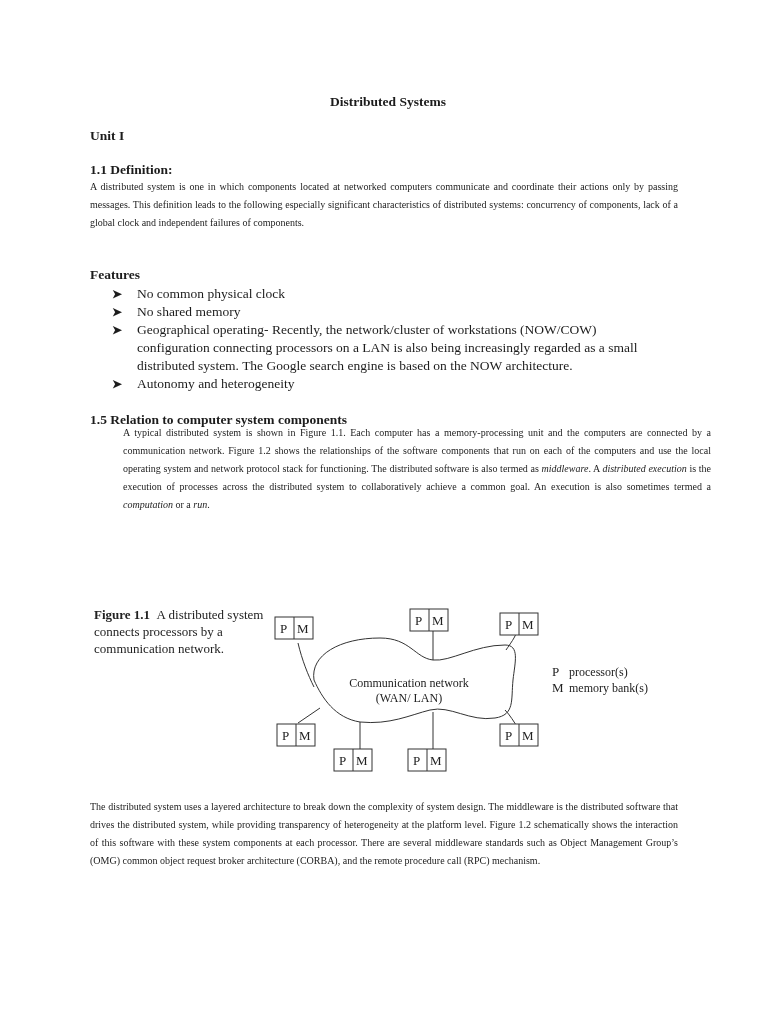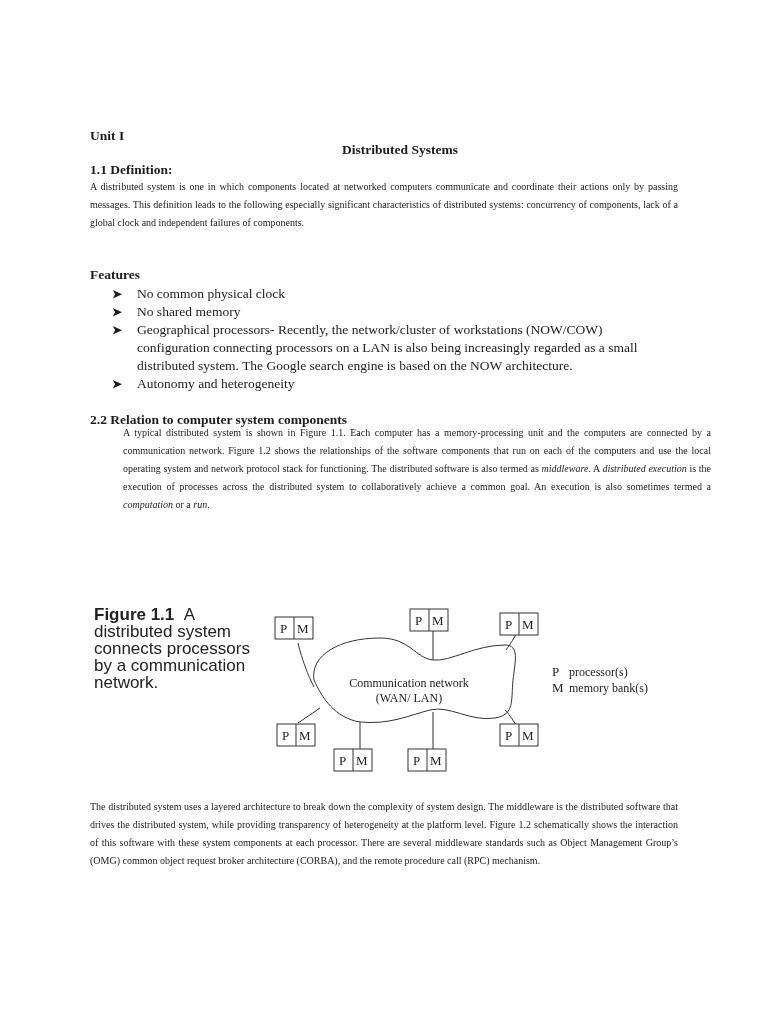--- a/index.html
+++ b/index.html
@@ -1,32 +1,32 @@
 <!DOCTYPE html>
 <html><head>
 <meta charset="utf-8">
 <style>
   html, body { margin: 0; padding: 0; background: #ffffff; }
   body { width: 768px; height: 1024px; position: relative; overflow: hidden;
          font-family: "Liberation Serif", "DejaVu Serif", serif; color: #1c1c1c; }
   .page { position: absolute; left: 90px; top: 0; width: 588px; }
-  .title { position: absolute; left: 16px; width: 588px; top: 94px; text-align: center;
-           font-weight: bold; font-size: 13.5px; margin-top: 48px; }
+  .title { position: absolute; left: 4px; width: 588px; top: 94px; text-align: center;
+           font-weight: bold; font-size: 13.5px; }
   .h { position: absolute; left: 0; font-weight: bold; font-size: 13.5px; white-space: nowrap; }
   .para { position: absolute; left: 0; width: 588px; font-size: 10px; line-height: 18px;
           text-align: justify; text-align-last: left; }
   .para p { margin: 0; }
   ul.features { position: absolute; left: 20px; top: 285px; width: 560px; margin: 0; padding: 0;
                 list-style: none; font-size: 13.5px; line-height: 18px; }
   ul.features li { position: relative; padding-left: 27px; }
   ul.features li .bullet { position: absolute; left: 2px; top: 0; font-size: 12px; font-weight: bold; }
   ul.features li b { font-weight: normal; }
   i { font-style: italic; }
   .fig-caption { position: absolute; left: 4px; top: 606px; width: 170px;
-                 font-family: Liberation Sans, sans-serif; font-size: 17px;
+                 font-family: Liberation Serif, serif; font-size: 13px;
                  line-height: 17px; color: #222; }
   .fig-caption b { font-weight: bold; }
   svg.diagram { position: absolute; left: 0; top: 600px; }
   svg text { font-family: "Liberation Serif", "DejaVu Serif", serif; fill: #222; }
 </style>
 </head>
 <body>
 
 <div class="page">
 
@@ -44,29 +44,29 @@
     <li>
       <span class="bullet">➤</span>
       <b>No common physical clock</b><span></span>
     </li>
     <li>
       <span class="bullet">➤</span>
       <b>No shared memory</b><span></span>
     </li>
     <li>
       <span class="bullet">➤</span>
-      <b>Geographical processors</b><span>- Recently, the network/cluster of workstations (NOW/COW) configuration connecting processors on a LAN is also being increasingly regarded as a small distributed system. The Google search engine is based on the NOW architecture.</span>
+      <b>Geographical operating</b><span>- Recently, the network/cluster of workstations (NOW/COW) configuration connecting processors on a LAN is also being increasingly regarded as a small distributed system. The Google search engine is based on the NOW architecture.</span>
     </li>
     <li>
       <span class="bullet">➤</span>
       <b>Autonomy and heterogeneity</b><span></span>
     </li>
   </ul>
 
-  <div class="h" style="top:412px;">2.2 Relation to computer system components</div>
+  <div class="h" style="top:412px;">1.5 Relation to computer system components</div>
   <div class="para" style="top:424px;margin-left:33px;">
     <p><span>A typical distributed system is shown in Figure 1.1. Each computer has a memory-processing unit and the computers are connected by a communication network. Figure 1.2 shows the relationships of the software components that run on each of the computers and use the local operating system and network protocol stack for functioning. The distributed software is also termed as </span><i>middleware</i><span>. A </span><i>distributed execution</i><span> is the execution of processes across the distributed system to collaboratively achieve a common goal. An execution is also sometimes termed a </span><i>computation</i><span> or a </span><i>run</i><span>.</span></p>
   </div>
 
   <div class="fig-caption">
     <b>Figure 1.1</b>&nbsp;&nbsp;<span>A distributed system connects processors by a communication network.</span>
   </div>
 
   <svg class="diagram" width="588" height="180" viewBox="0 0 588 180">
 

